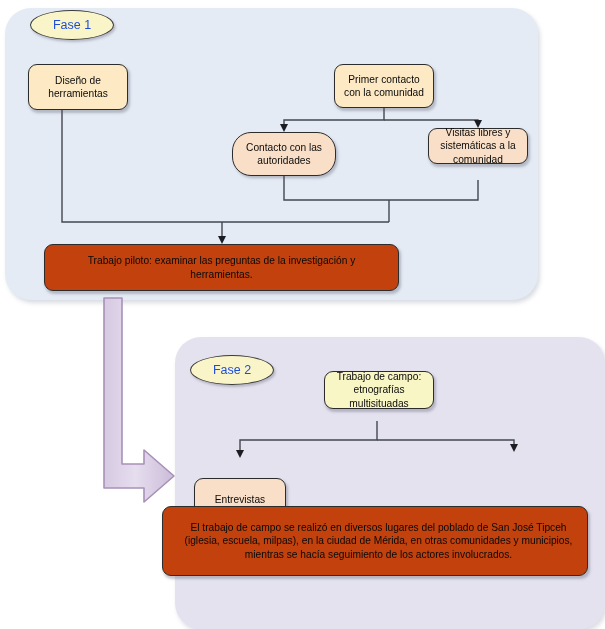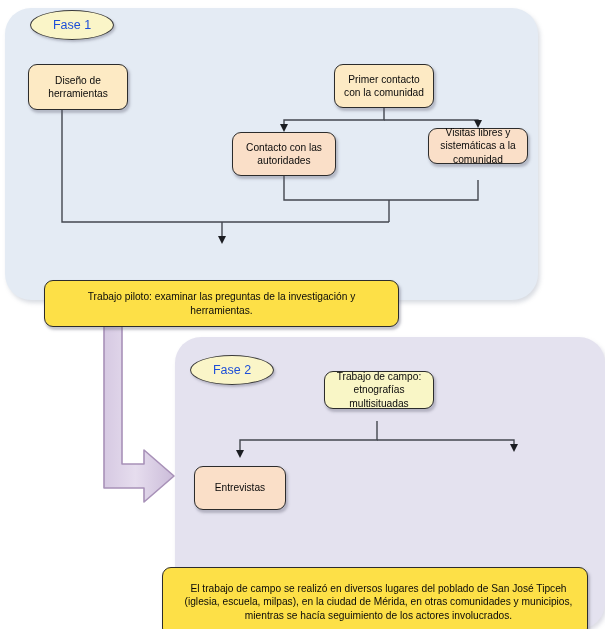--- a/index.html
+++ b/index.html
@@ -71,34 +71,34 @@
     font-size: 10.2px;
     line-height: 1.32;
     color: #0a0a0a;
     padding: 3px 5px;
     box-shadow: 1.8px 2.2px 2.6px rgba(90,90,110,0.35);
     white-space: pre-line;
   }
   .fill-peach  { background: #fadfc8; }
   .fill-cream  { background: #fdeac4; }
   .fill-yellow { background: #f9f6c6; }
-  .fill-pink   { background: #fde047; margin-top: 36px; }
+  .fill-pink   { background: #c2410c; }
 
   
   #n-diseno       { left: 28px;  top: 64px;  width: 100px; height: 46px; }
   #n-primer       { left: 334px; top: 64px;  width: 100px; height: 44px; }
-  #n-contacto     { left: 232px; top: 132px; width: 104px; height: 44px; }
+  #n-contacto     { left: 232px; top: 132px; width: 104px; height: 44px; border-radius: 19px; }
   #n-visitas      { left: 428px; top: 128px; width: 100px; height: 36px; }
   #n-piloto       { left: 44px;  top: 244px; width: 355px; height: 47px; }
 
   
   #n-campo        { left: 324px; top: 371px; width: 110px; height: 38px; }
-  #n-entrevistas  { left: 194px; top: 466px; width: 92px;  height: 44px; }
+  #n-entrevistas  { left: 194px; top: 478px; width: 92px;  height: 44px; }
   #n-grupos       { left: 468px; top: 452px; width: 92px;  height: 52px; }
-  #n-descripcion  { left: 162px; top: 531px; width: 426px; height: 70px; padding-left: 12px; }
+  #n-descripcion  { left: 162px; top: 506px; width: 426px; height: 70px; padding-left: 12px; }
 
   
   #connectors {
     position: absolute;
     left: 0; top: 0;
     width: 605px;
     height: 629px;
     pointer-events: none;
   }
   .conn {

